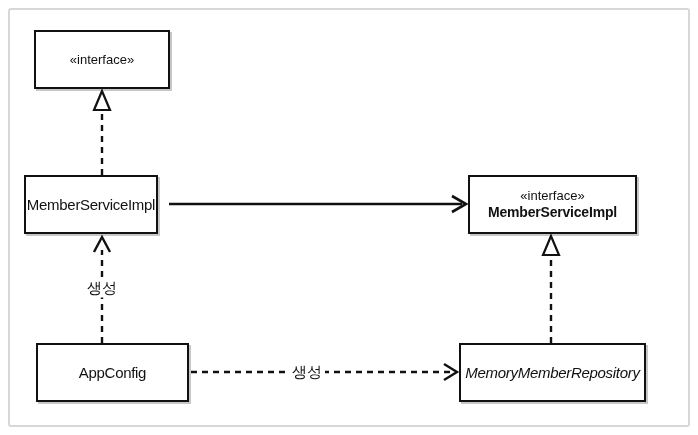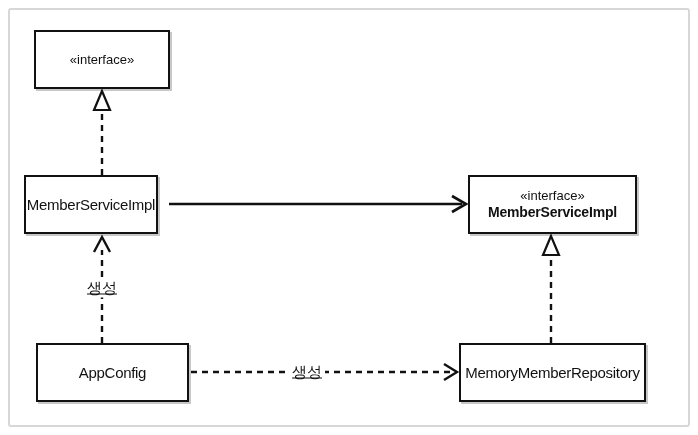--- a/index.html
+++ b/index.html
@@ -51,39 +51,38 @@
   }
   .uml-box .class-name-plain {
     font-size: 15px;
     font-weight: 400;
     letter-spacing: -0.3px;
   }
   #box-member-service        { left: 34px;  top: 30px;  width: 136px; height: 59px; }
   #box-member-service-impl   { left: 24px;  top: 175px; width: 134px; height: 59px; }
   #box-member-repository     { left: 468px; top: 175px; width: 169px; height: 59px; }
   #box-app-config            { left: 36px;  top: 343px; width: 153px; height: 59px; }
-  #box-memory-member-repo    { left: 459px; top: 343px; width: 187px; height: 59px; }
+  #box-memory-member-repo    { left: 459px; top: 343px; width: 187px; height: 59px; font-style: italic; }
 
   svg.edges {
     position: absolute;
     left: 0; top: 0;
     width: 698px;
     height: 435px;
     z-index: 1;
   }
   .edge-label {
     position: absolute;
     transform: translate(-50%, -50%);
     background: #ffffff;
     padding: 0 3px;
     font-size: 15px;
     font-weight: 500;
     z-index: 3;
     white-space: nowrap;
-    text-decoration: underline;
   }
   #label-create-vertical   { left: 102px; top: 288px; }
   #label-create-horizontal { left: 307px; top: 372px; }
 </style>
 </head>
 <body>
 
 <div class="canvas">
   <div class="frame"></div>
 

